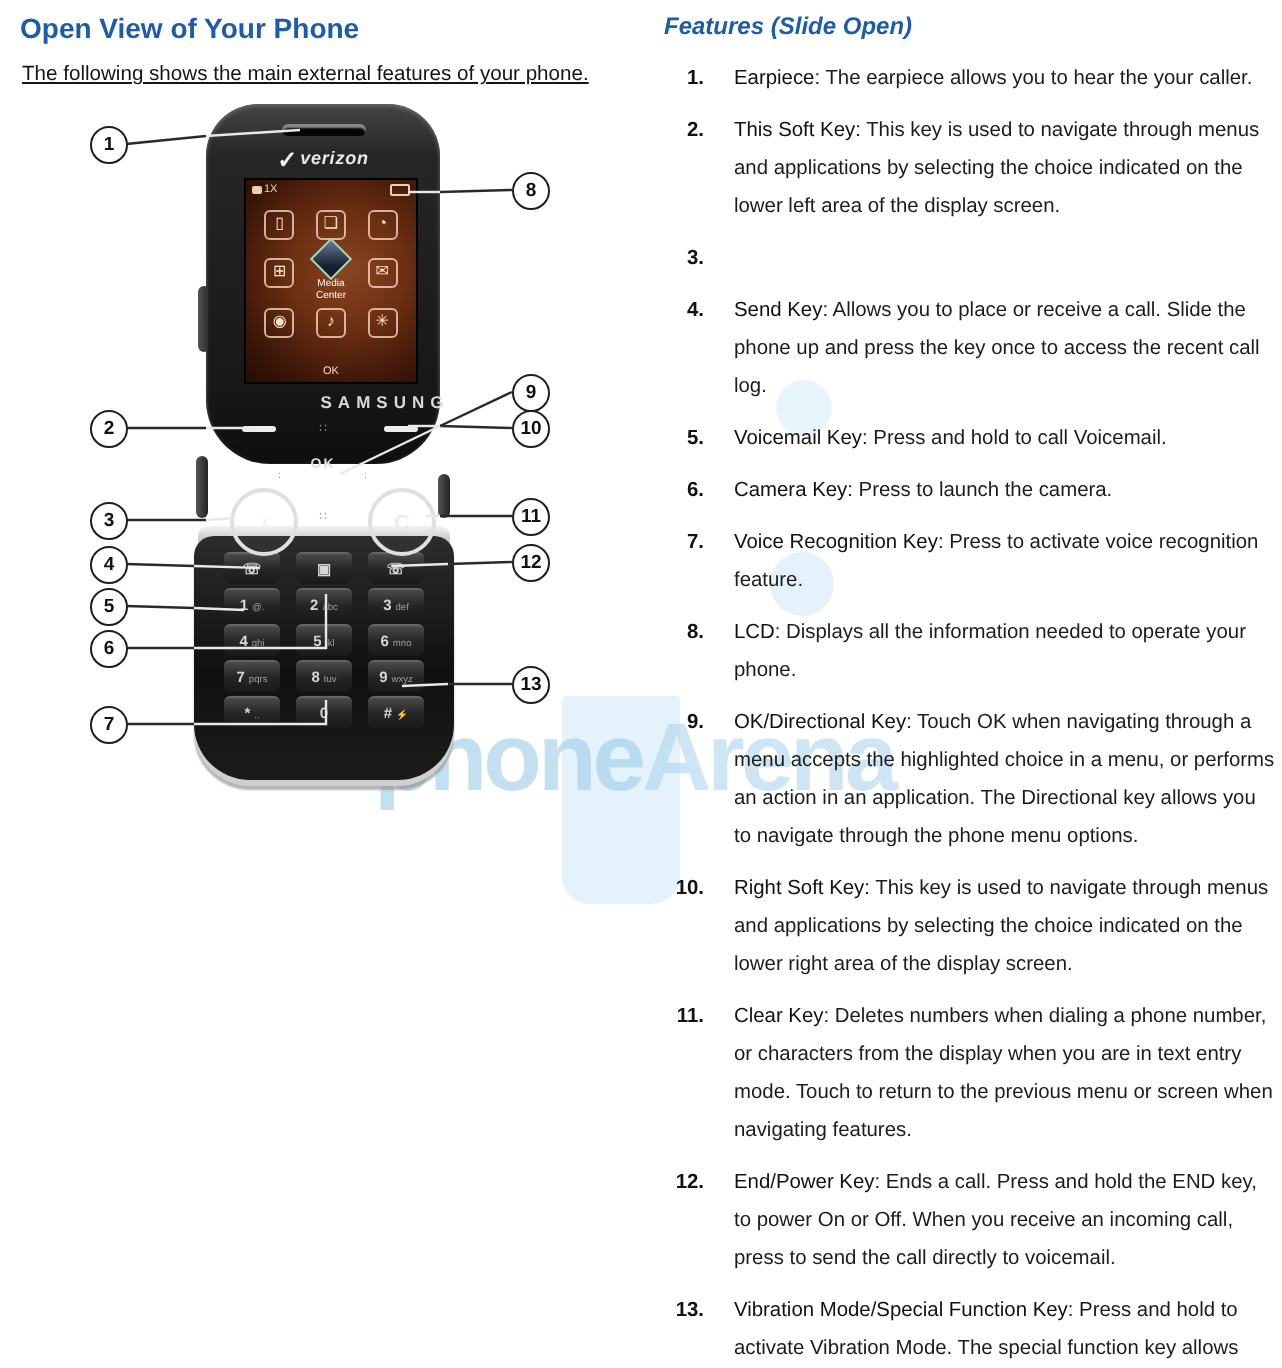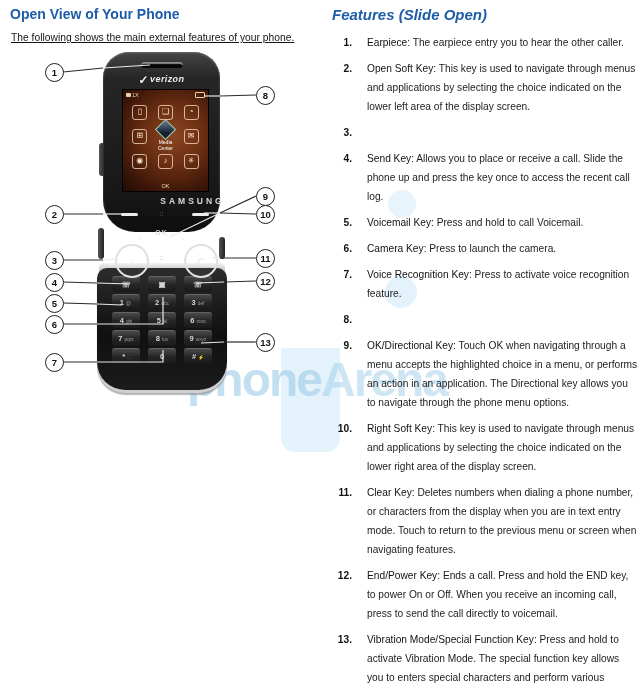--- a/index.html
+++ b/index.html
@@ -15,21 +15,21 @@
   .wm-text{left:187px;top:352px;font-size:48px;font-weight:bold;letter-spacing:-2px;white-space:nowrap;}
   .wm-text .wm-a{color:rgba(158,205,233,0.62);}
   .wm-text .wm-b{color:rgba(158,205,233,0.50);}
   .wm-band{left:281px;top:348px;width:59px;height:104px;background:rgba(198,228,246,0.48);
            border-radius:2px 2px 14px 14px;}
   .wm-circle1{left:388px;top:190px;width:28px;height:28px;border-radius:50%;background:rgba(198,228,246,0.40);}
   .wm-circle2{left:385px;top:276px;width:32px;height:32px;border-radius:50%;background:rgba(198,228,246,0.48);}
 
   
   .features{position:absolute;left:332px;top:6px;width:306px;z-index:3;}
-  .features-title{font-size:15px;font-weight:bold;font-style:italic;color:#1d5ca8;margin:0 0 10px 0;}
+  .features-title{font-size:12px;font-weight:bold;font-style:italic;color:#1d5ca8;margin:0 0 10px 0;}
   .feat-item{display:flex;margin-bottom:7px;}
   .feat-num{width:20px;min-width:20px;text-align:right;margin-right:15px;
             font-weight:bold;font-size:10.2px;line-height:19px;color:#111;}
   .feat-text{width:276px;font-size:10.2px;line-height:19px;color:#1c1c1c;}
   .feat-label{font-weight:normal;color:#111;}
 
   
   .diagram{position:absolute;left:0;top:0;width:322px;height:440px;z-index:2;}
 
   .side-btn{position:absolute;background:linear-gradient(90deg,#555,#222);border-radius:3px;}
@@ -264,25 +264,25 @@
     <div class="callout" style="left:256px;top:249px;">11</div>
     <div class="callout" style="left:256px;top:272px;">12</div>
     <div class="callout" style="left:256px;top:333px;">13</div>
   </div>
 
   <div class="features">
     <div class="features-title">Features (Slide Open)</div>
 
     <div class="feat-item">
         <div class="feat-num">1.</div>
-        <div class="feat-text"><span class="feat-label">Earpiece</span><span>: The earpiece entry you to hear the other caller.</span></div>
+        <div class="feat-text"><span class="feat-label">Earpiece</span><span>: The earpiece allows you to hear the your caller.</span></div>
       </div>
     <div class="feat-item">
         <div class="feat-num">2.</div>
-        <div class="feat-text"><span class="feat-label">Open Soft Key</span><span>: This key is used to navigate through menus and applications by selecting the choice indicated on the lower left area of the display screen.</span></div>
+        <div class="feat-text"><span class="feat-label">This Soft Key</span><span>: This key is used to navigate through menus and applications by selecting the choice indicated on the lower left area of the display screen.</span></div>
       </div>
     <div class="feat-item">
         <div class="feat-num">3.</div>
       </div>
     <div class="feat-item">
         <div class="feat-num">4.</div>
         <div class="feat-text"><span class="feat-label">Send Key</span><span>: Allows you to place or receive a call. Slide the phone up and press the key once to access the recent call log.</span></div>
       </div>
     <div class="feat-item">
         <div class="feat-num">5.</div>
@@ -291,20 +291,21 @@
     <div class="feat-item">
         <div class="feat-num">6.</div>
         <div class="feat-text"><span class="feat-label">Camera Key</span><span>: Press to launch the camera.</span></div>
       </div>
     <div class="feat-item">
         <div class="feat-num">7.</div>
         <div class="feat-text"><span class="feat-label">Voice Recognition Key</span><span>: Press to activate voice recognition feature.</span></div>
       </div>
     <div class="feat-item">
         <div class="feat-num">8.</div>
+        <div class="feat-text"><span class="feat-label">LCD</span><span>: Displays all the information needed to operate your phone.</span></div>
       </div>
     <div class="feat-item">
         <div class="feat-num">9.</div>
         <div class="feat-text"><span class="feat-label">OK/Directional Key</span><span>: Touch OK when navigating through a menu accepts the highlighted choice in a menu, or performs an action in an application. The Directional key allows you to navigate through the phone menu options.</span></div>
       </div>
     <div class="feat-item">
         <div class="feat-num">10.</div>
         <div class="feat-text"><span class="feat-label">Right Soft Key</span><span>: This key is used to navigate through menus and applications by selecting the choice indicated on the lower right area of the display screen.</span></div>
       </div>
     <div class="feat-item">

